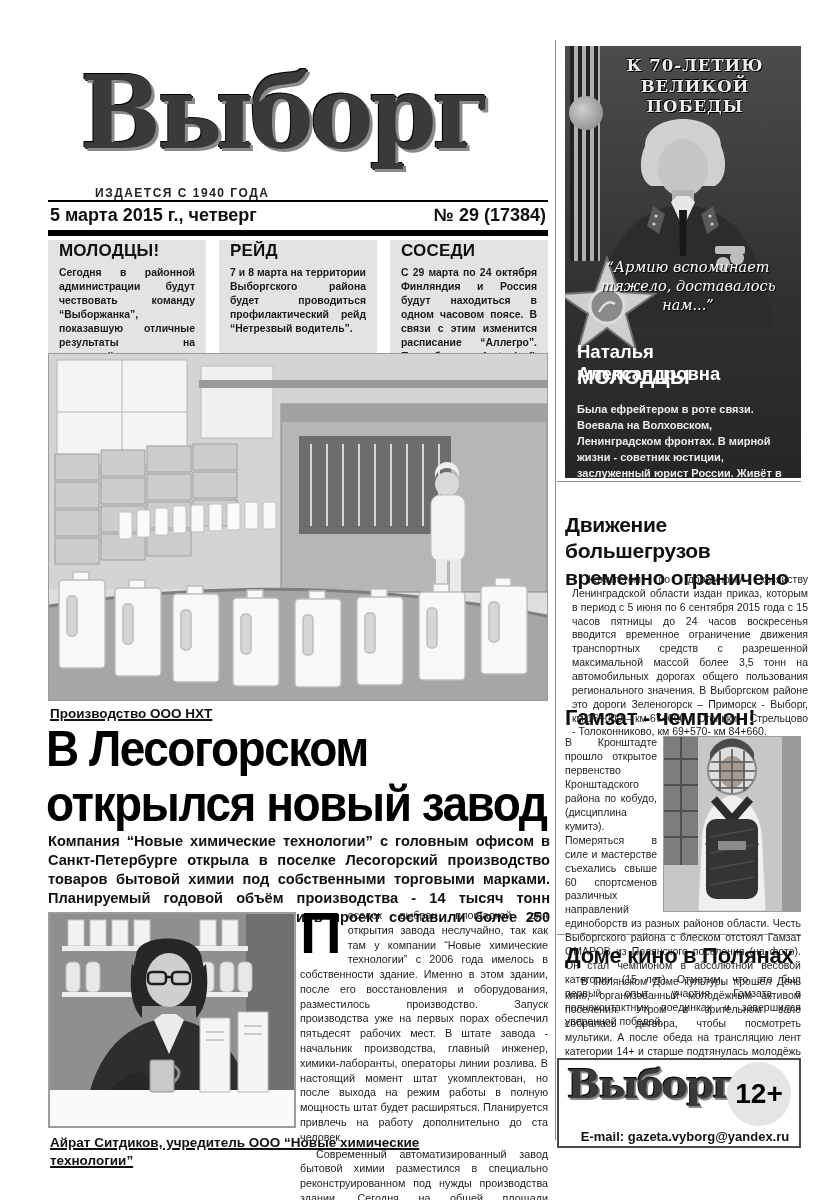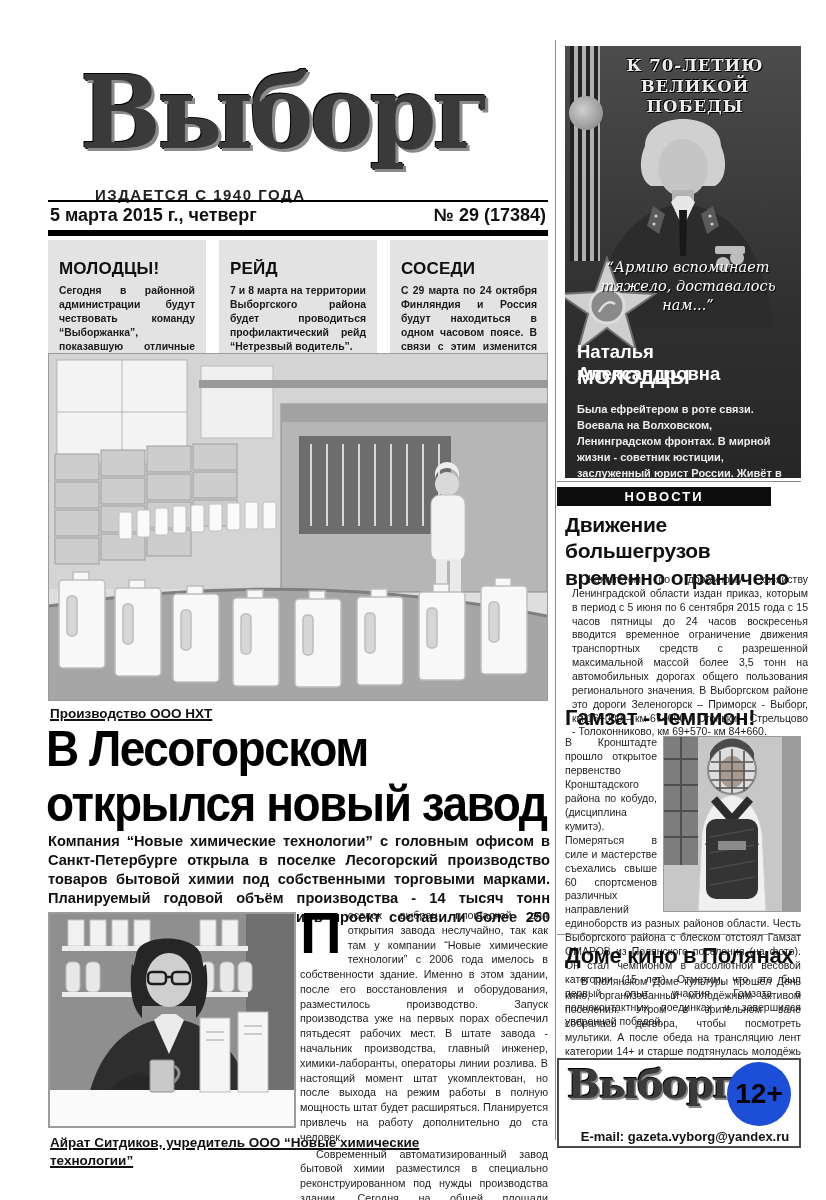--- a/index.html
+++ b/index.html
@@ -2,26 +2,26 @@
 <html lang="ru"><head>
 <meta charset="utf-8">
 <style>
   * { margin:0; padding:0; box-sizing:border-box; }
   body { background:#c9c9c9; font-family:"Liberation Sans", sans-serif; }
   #page { position:relative; width:826px; height:1200px; background:#fff; margin:0 auto; overflow:hidden; color:#111; }
 
   
   .site-url { position:absolute; left:300px; top:40px; width:250px; text-align:right; font-size:19px; font-weight:bold; letter-spacing:.2px; }
   .masthead { position:absolute; left:80px; top:50px; width:470px; height:130px; font-family:"DejaVu Serif", serif; font-weight:bold; font-size:96px; line-height:120px; color:#3a3a3a; letter-spacing:-4px; transform:scaleY(1.05); transform-origin:top left; text-shadow:3px 3px 0 #8a8a8a, -1px -1px 0 #000, 1px 1px 0 #000; }
-  .tagline { position:absolute; left:95px; top:186px; font-size:15px; font-weight:bold; letter-spacing:1.5px; color:#222; }
+  .tagline { position:absolute; left:95px; top:186px; font-size:12px; font-weight:bold; letter-spacing:1.5px; color:#222; }
   .date-row { position:absolute; left:48px; top:200px; width:500px; border-top:2px solid #000; border-bottom:6px solid #000; padding:3px 2px 4px 2px; display:flex; justify-content:space-between; font-size:18px; font-weight:bold;align-items:flex-end; }
 
   
   .boxes { position:absolute; left:48px; top:240px; width:500px; display:flex; gap:13px; }
-  .nbox { flex:1; background:#e3e3e3; padding:19px 11px 10px 11px; min-height:106px; }
+  .nbox { flex:1; background:#e3e3e3; padding:1px 11px 10px 11px; min-height:106px; }
   .nbox h3 { font-size:17px; font-weight:900; margin-bottom:5px; letter-spacing:.2px; }
   .nbox p { font-size:10.4px; font-weight:bold; line-height:1.34; text-align:justify; color:#1a1a1a; }
 
   
   .main-photo { position:absolute; left:48px; top:353px; width:500px; height:348px; border:1px solid #9c9c9c; background:#e8e8e8; overflow:hidden; }
   .photo-caption { position:absolute; left:50px; top:706px; font-size:13.5px; font-weight:bold; text-decoration:underline; text-decoration-thickness:2px; }
 
   
   .headline { position:absolute; left:46px; top:722px; width:510px; font-size:46px; font-weight:800; letter-spacing:-1.5px; line-height:1.08; transform:scaleY(1.1); transform-origin:top left; color:#000; }
   .lead { position:absolute; left:48px; top:832px; width:502px; font-size:14.6px; font-weight:bold; line-height:1.3; text-align:justify; }
@@ -57,21 +57,21 @@
   .gam { position:absolute; left:565px; top:736px; width:236px; font-size:10.5px; line-height:1.33; text-align:justify; color:#1c1c1c; }
   .gam .ph { float:right; width:138px; height:176px; margin:0 0 4px 6px; border:1px solid #9c9c9c; background:#c9c9c9; overflow:hidden; }
   .rc-h3 { position:absolute; left:565px; top:943px; width:236px; font-size:22px; font-weight:800; letter-spacing:-.3px; }
   .rc-body3 { position:absolute; left:565px; top:975px; width:236px; font-size:10.5px; line-height:1.33; text-align:justify; color:#1c1c1c; text-indent:16px; }
 
   
   .contact { position:absolute; left:557px; top:1058px; width:244px; height:90px; border:2px solid #4a4a4a; background:#fff; }
   .c-logo { position:absolute; left:8px; top:2px; font-family:"DejaVu Serif", serif; font-weight:bold; font-size:40px; line-height:44px; color:#3a3a3a; letter-spacing:-2px; text-shadow:1.5px 1.5px 0 #8a8a8a, -1px -1px 0 #000; }
   .c-phones { position:absolute; left:6px; top:36px; font-size:11px; font-weight:bold; line-height:1.45; }
   .c-email { position:absolute; left:0; bottom:2px; width:100%; text-align:center; font-size:13px; font-weight:bold;padding-left:12px; }
-  .age { position:absolute; right:8px; top:2px; width:64px; height:64px; border-radius:50%; background:#1d4ed8; text-align:center; line-height:64px; font-size:28px; font-weight:900; color:#000; }
+  .age { position:absolute; right:8px; top:2px; width:64px; height:64px; border-radius:50%; background:#e5e5e5; text-align:center; line-height:64px; font-size:28px; font-weight:900; color:#000; }
 </style>
 </head>
 <body>
 
 <div id="page">
 
   <div class="masthead">Выборг</div>
   <div class="tagline">ИЗДАЕТСЯ С 1940 ГОДА</div>
   <div class="date-row">
     <span>5 марта 2015 г., четверг</span>
@@ -298,21 +298,20 @@
       <circle cx="50" cy="50" r="17" fill="#8a8a8a" stroke="#dcdcdc" stroke-width="3"></circle>
       <path d="M42 56 q8 -14 16 -8" stroke="#e0e0e0" stroke-width="2.5" fill="none"></path>
     </svg>
     <div class="vet-quote">“Армию вспоминает тяжело, доставалось нам...”</div>
     <div class="vet-name">Наталья Александровна</div>
     <div class="vet-surname">МОЛОДЦЫ</div>
     <div class="vet-bio">Была ефрейтером в роте связи. Воевала на Волховском, Ленинградском фронтах. В мирной жизни - советник юстиции, заслуженный юрист России. Живёт в Выборге.</div>
   </div>
   <div class="hrule" style="left:557px; top:481px; width:244px;"></div>
 
-  <div class="sec-label">НОВОСТИ</div>
   <div class="rc-h1">Движение большегрузов временно ограничено</div>
   <div class="rc-body">
     <p class="indent">Комитетом по дорожному хозяйству Ленинградской области издан приказ, которым в период с 5 июня по 6 сентября 2015 года с 15 часов пятницы до 24 часов воскресенья вводится временное ограничение движения транспортных средств с разрешенной максимальной массой более 3,5 тонн на автомобильных дорогах общего пользования регионального значения. В Выборгском районе это дороги Зеленогорск – Приморск - Выборг, км 16+000 – км 67+000 и Огоньки – Стрельцово - Толоконниково, км 69+570- км 84+660.</p>
   </div>
 
   <div class="rc-h2">Гамзат - чемпион!</div>
   <div class="gam">
     <span class="ph">
       <svg width="136" height="174" viewBox="0 0 136 174">
         <rect width="136" height="174" fill="#c7c7c7"></rect>

